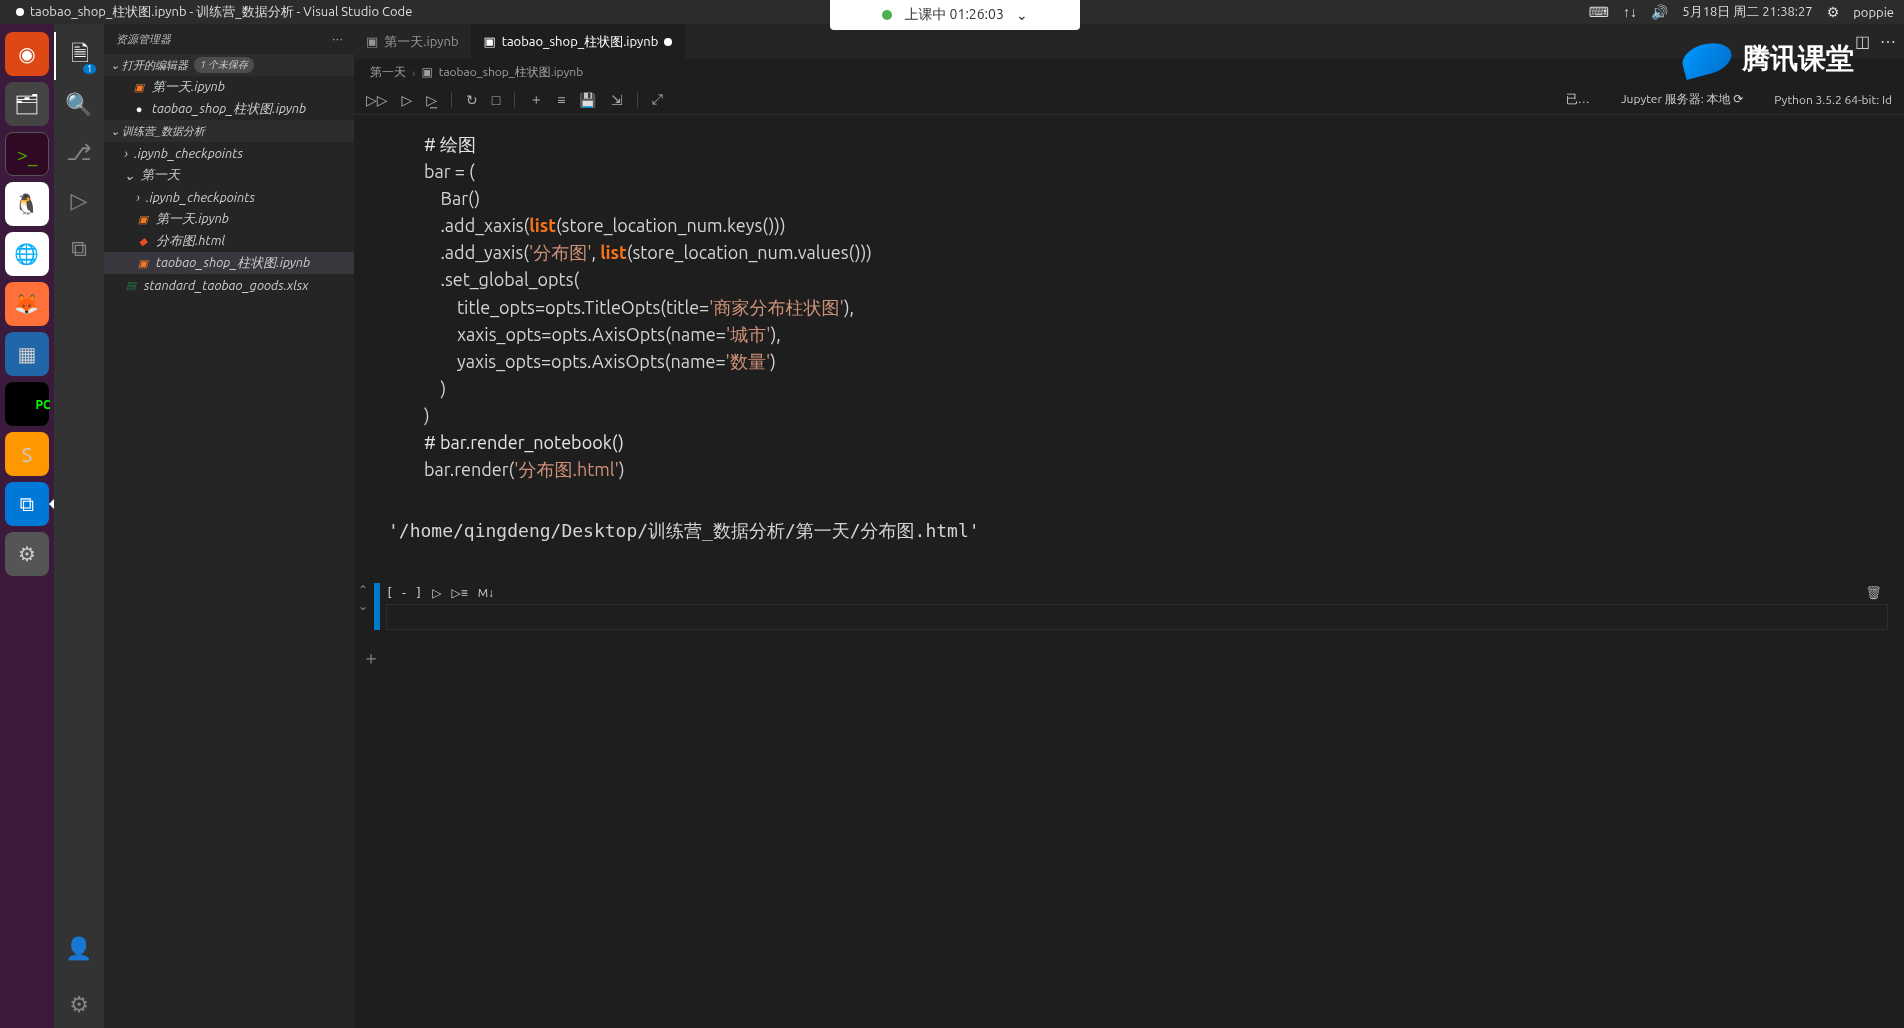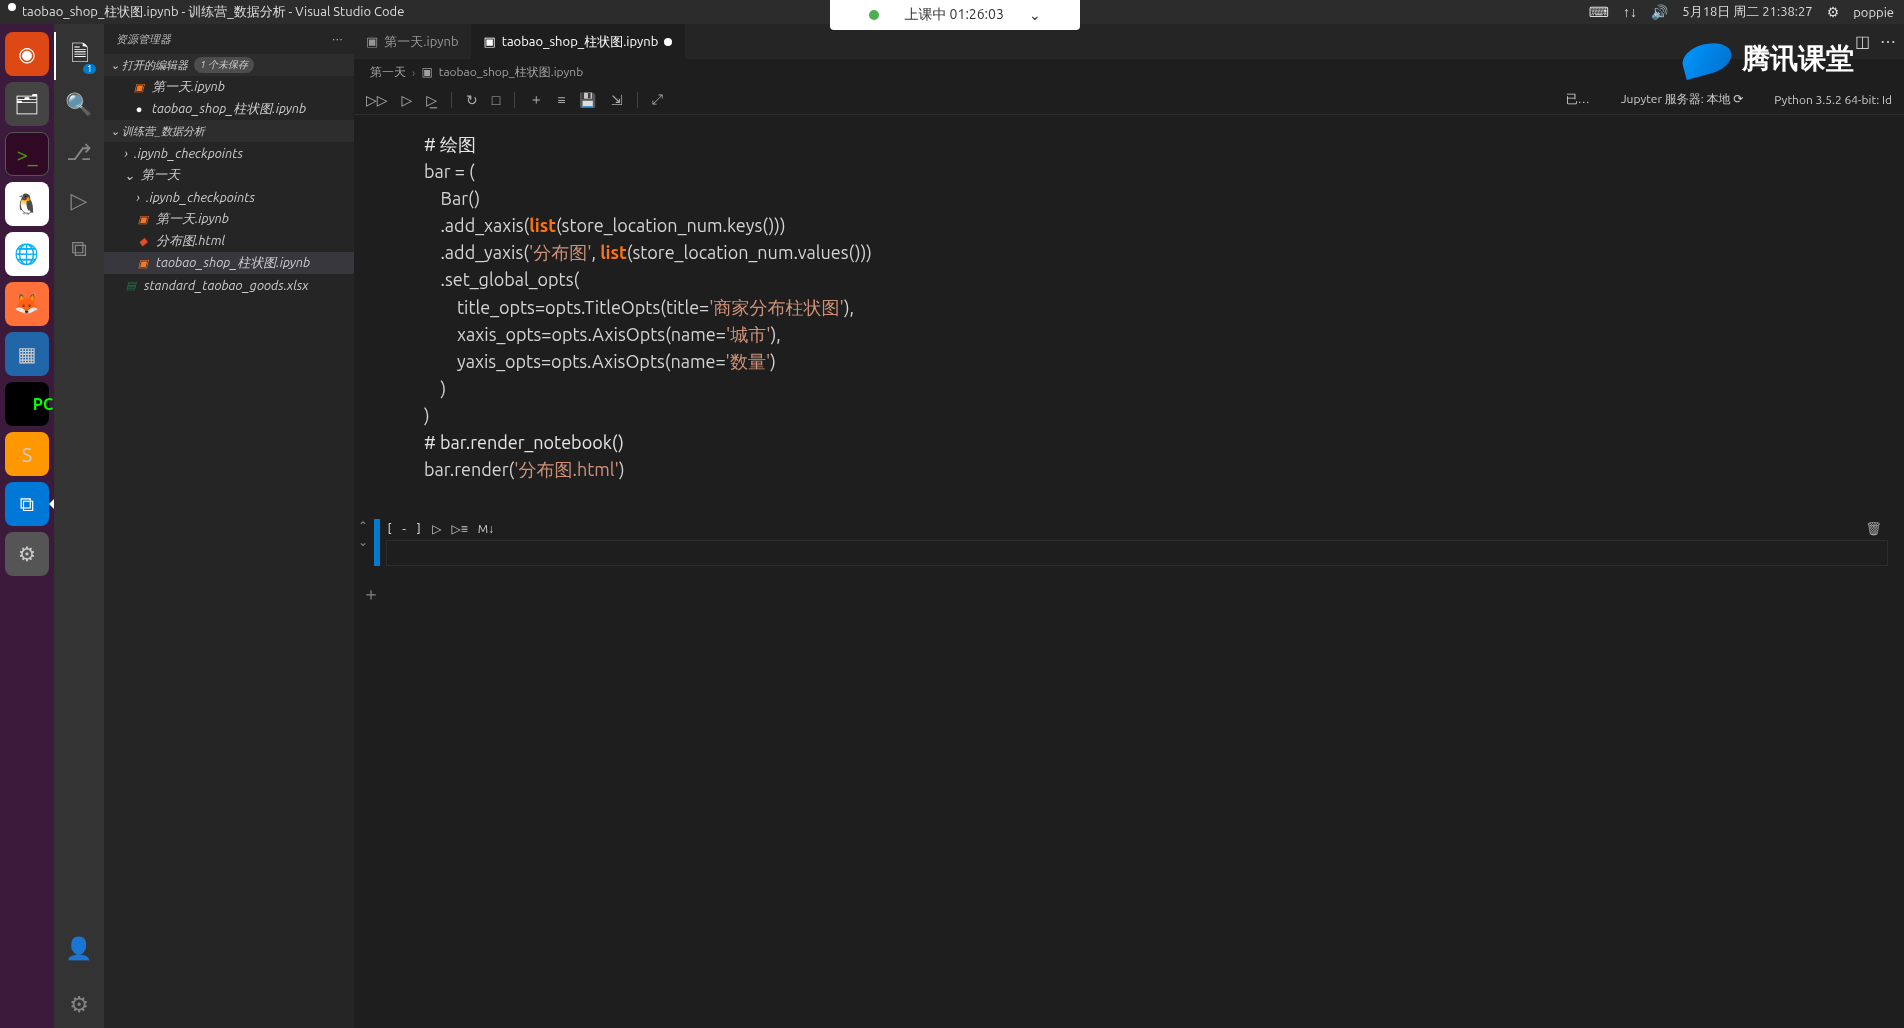--- a/index.html
+++ b/index.html
@@ -1,43 +1,43 @@
 <!DOCTYPE html>
 <html><head>
 <meta charset="utf-8">
 <style>
 * { margin: 0; padding: 0; box-sizing: border-box; font-family: "Ubuntu", "Segoe UI", sans-serif; }
 body { background: #1e1e1e; color: #ccc; width: 1904px; height: 1028px; overflow: hidden; position: relative; }
 
 
 .menubar { position: absolute; top: 0; left: 0; right: 0; height: 24px; background: #2c2c2c; color: #ddd; display: flex; align-items: center; font-size: 13px; z-index: 100; }
-.menubar .title { padding-left: 8px; display: flex; gap: 6px; }
+.menubar .title { padding-left: 16px; display: flex; align-items: center; gap: 6px; }
 .menubar .title .dot { width: 8px; height: 8px; border-radius: 50%; background: #fff; display: inline-block; }
 .menubar .right { margin-left: auto; display: flex; align-items: center; gap: 14px; padding-right: 10px; }
 .menubar .icon { font-size: 14px; }
 
 
-.class-pill { position: absolute; top: 0; left: 830px; width: 250px; height: 30px; background: #fff; color: #333; border-radius: 0 0 4px 4px; display: flex; align-items: center; justify-content: center; font-size: 14px; gap: 25px; z-index: 101; }
+.class-pill { position: absolute; top: 0; left: 830px; width: 250px; height: 30px; background: #fff; color: #333; border-radius: 0 0 4px 4px; display: flex; align-items: center; justify-content: center; font-size: 14px; gap: 12px; z-index: 101; }
 .class-pill .gdot { width: 10px; height: 10px; border-radius: 50%; background: #4caf50; }
 
 
 .tencent-logo { position: absolute; top: 40px; right: 50px; color: #fff; font-size: 28px; font-weight: bold; z-index: 50; display: flex; align-items: center; gap: 10px; }
 .tencent-logo .logomark { width: 50px; height: 30px; background: linear-gradient(135deg, #0098ff, #006fcc); border-radius: 50% 50% 50% 0; transform: rotate(-15deg); }
 
 
 .launcher { position: absolute; top: 24px; left: 0; bottom: 0; width: 54px; background: #3b1a3b; display: flex; flex-direction: column; align-items: center; padding-top: 8px; gap: 6px; z-index: 90; }
 .launcher .app { width: 44px; height: 44px; border-radius: 8px; display: flex; align-items: center; justify-content: center; font-size: 20px; position: relative; }
 .launcher .app.ubuntu { background: #dd4814; color: #fff; }
 .launcher .app.files { background: #444; color: #fff; }
 .launcher .app.term { background: #300a24; color: #4e9a06; border: 1px solid #555; }
 .launcher .app.qq { background: #fff; }
 .launcher .app.chrome { background: #fff; }
 .launcher .app.firefox { background: #ff7139; }
 .launcher .app.misc1 { background: #2266aa; }
-.launcher .app.pycharm { background: #000; color: #0f0; font-size: 16px; font-weight: bold; padding-left: 32px; }
+.launcher .app.pycharm { background: #000; color: #0f0; font-size: 12px; font-weight: bold; padding-left: 32px; }
 .launcher .app.sublime { background: #ff9800; }
 .launcher .app.vscode { background: #0078d7; color: #fff; }
 .launcher .app.settings { background: #555; }
 .launcher .indicator { position: absolute; right: -5px; top: 50%; width: 0; height: 0; border-top: 5px solid transparent; border-bottom: 5px solid transparent; border-right: 5px solid #fff; transform: translateY(-50%); }
 
 
 .activitybar { position: absolute; top: 24px; left: 54px; bottom: 0; width: 50px; background: #333333; display: flex; flex-direction: column; align-items: center; padding-top: 8px; }
 .activitybar .act { width: 50px; height: 48px; display: flex; align-items: center; justify-content: center; color: #858585; font-size: 22px; cursor: pointer; position: relative; }
 .activitybar .act.active { color: #fff; border-left: 2px solid #fff; }
 .activitybar .bottom { margin-top: auto; margin-bottom: 8px; }
@@ -269,20 +269,21 @@
 <span class="tok-default">    .add_yaxis(</span><span class="tok-str">'分布图'</span><span class="tok-default">, </span><span class="tok-builtin">list</span><span class="tok-default">(store_location_num.values()))</span>
 <span class="tok-default">    .set_global_opts(</span>
 <span class="tok-default">        title_opts=opts.TitleOpts(title=</span><span class="tok-str">'商家分布柱状图'</span><span class="tok-default">),</span>
 <span class="tok-default">        xaxis_opts=opts.AxisOpts(name=</span><span class="tok-str">'城市'</span><span class="tok-default">),</span>
 <span class="tok-default">        yaxis_opts=opts.AxisOpts(name=</span><span class="tok-str">'数量'</span><span class="tok-default">)</span>
 <span class="tok-default">    )</span>
 <span class="tok-default">)</span>
 <span class="tok-comment"># bar.render_notebook()</span>
 <span class="tok-default">bar.render(</span><span class="tok-str">'分布图.html'</span><span class="tok-default">)</span></div>
     </div>
+    <div class="output">'/home/qingdeng/Desktop/训练营_数据分析/第一天/分布图.html'</div>
 
     <div class="empty-cell">
       <div class="updown">
         <span>⌃</span>
         <span>⌄</span>
       </div>
       <div class="marker"></div>
       <div class="prompt-row">
         <div class="controls">
           <span class="lbl">[ - ]</span>

